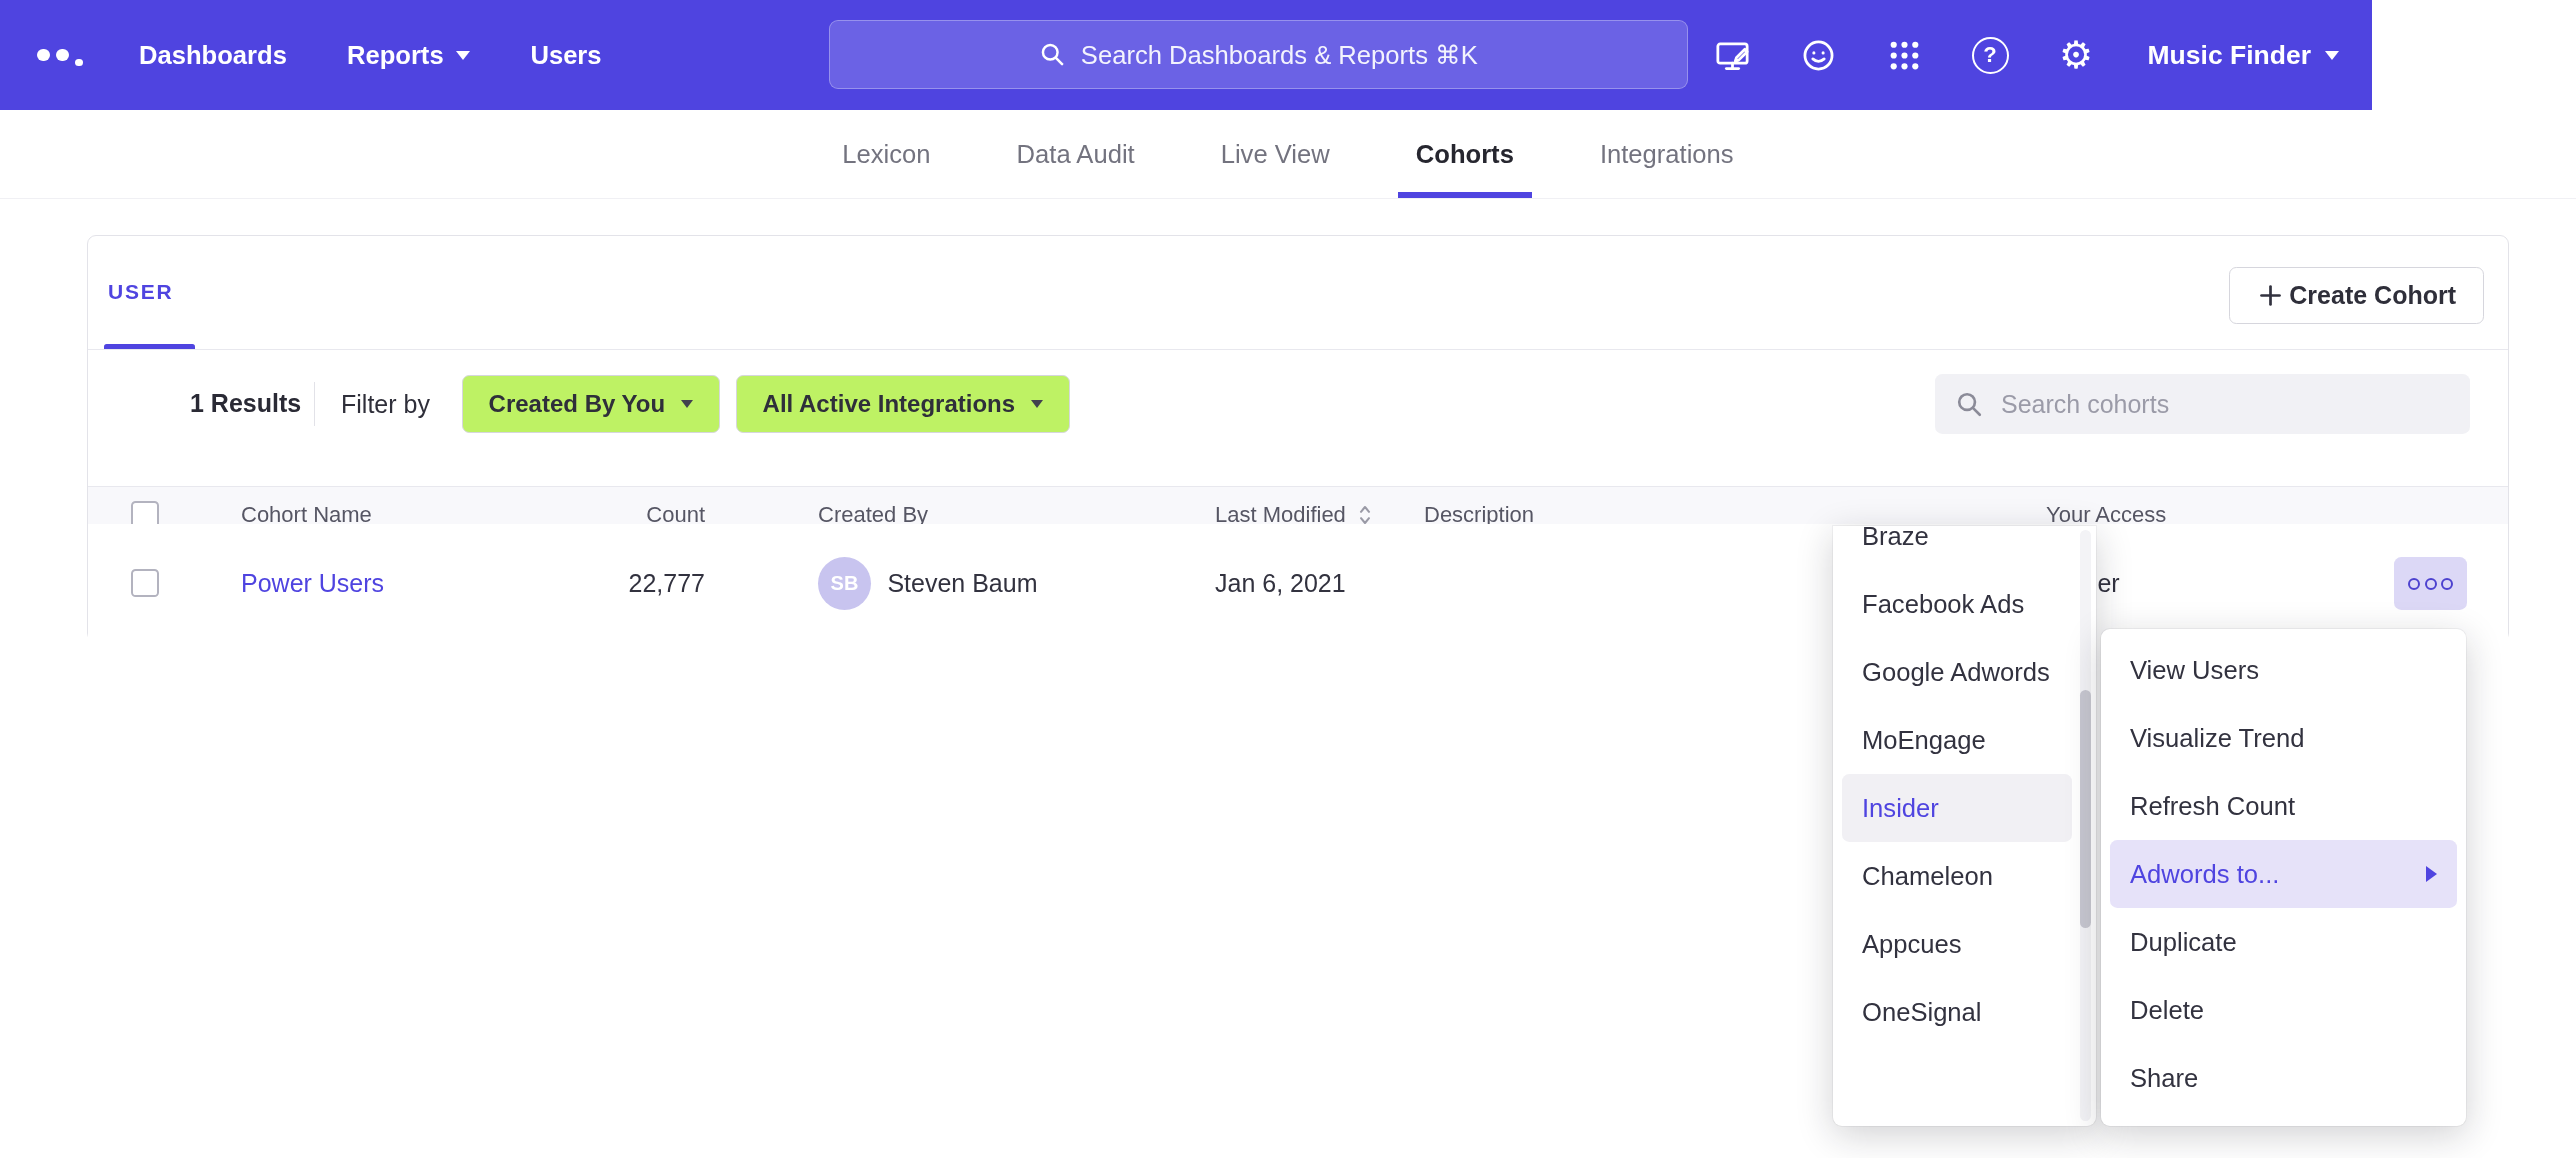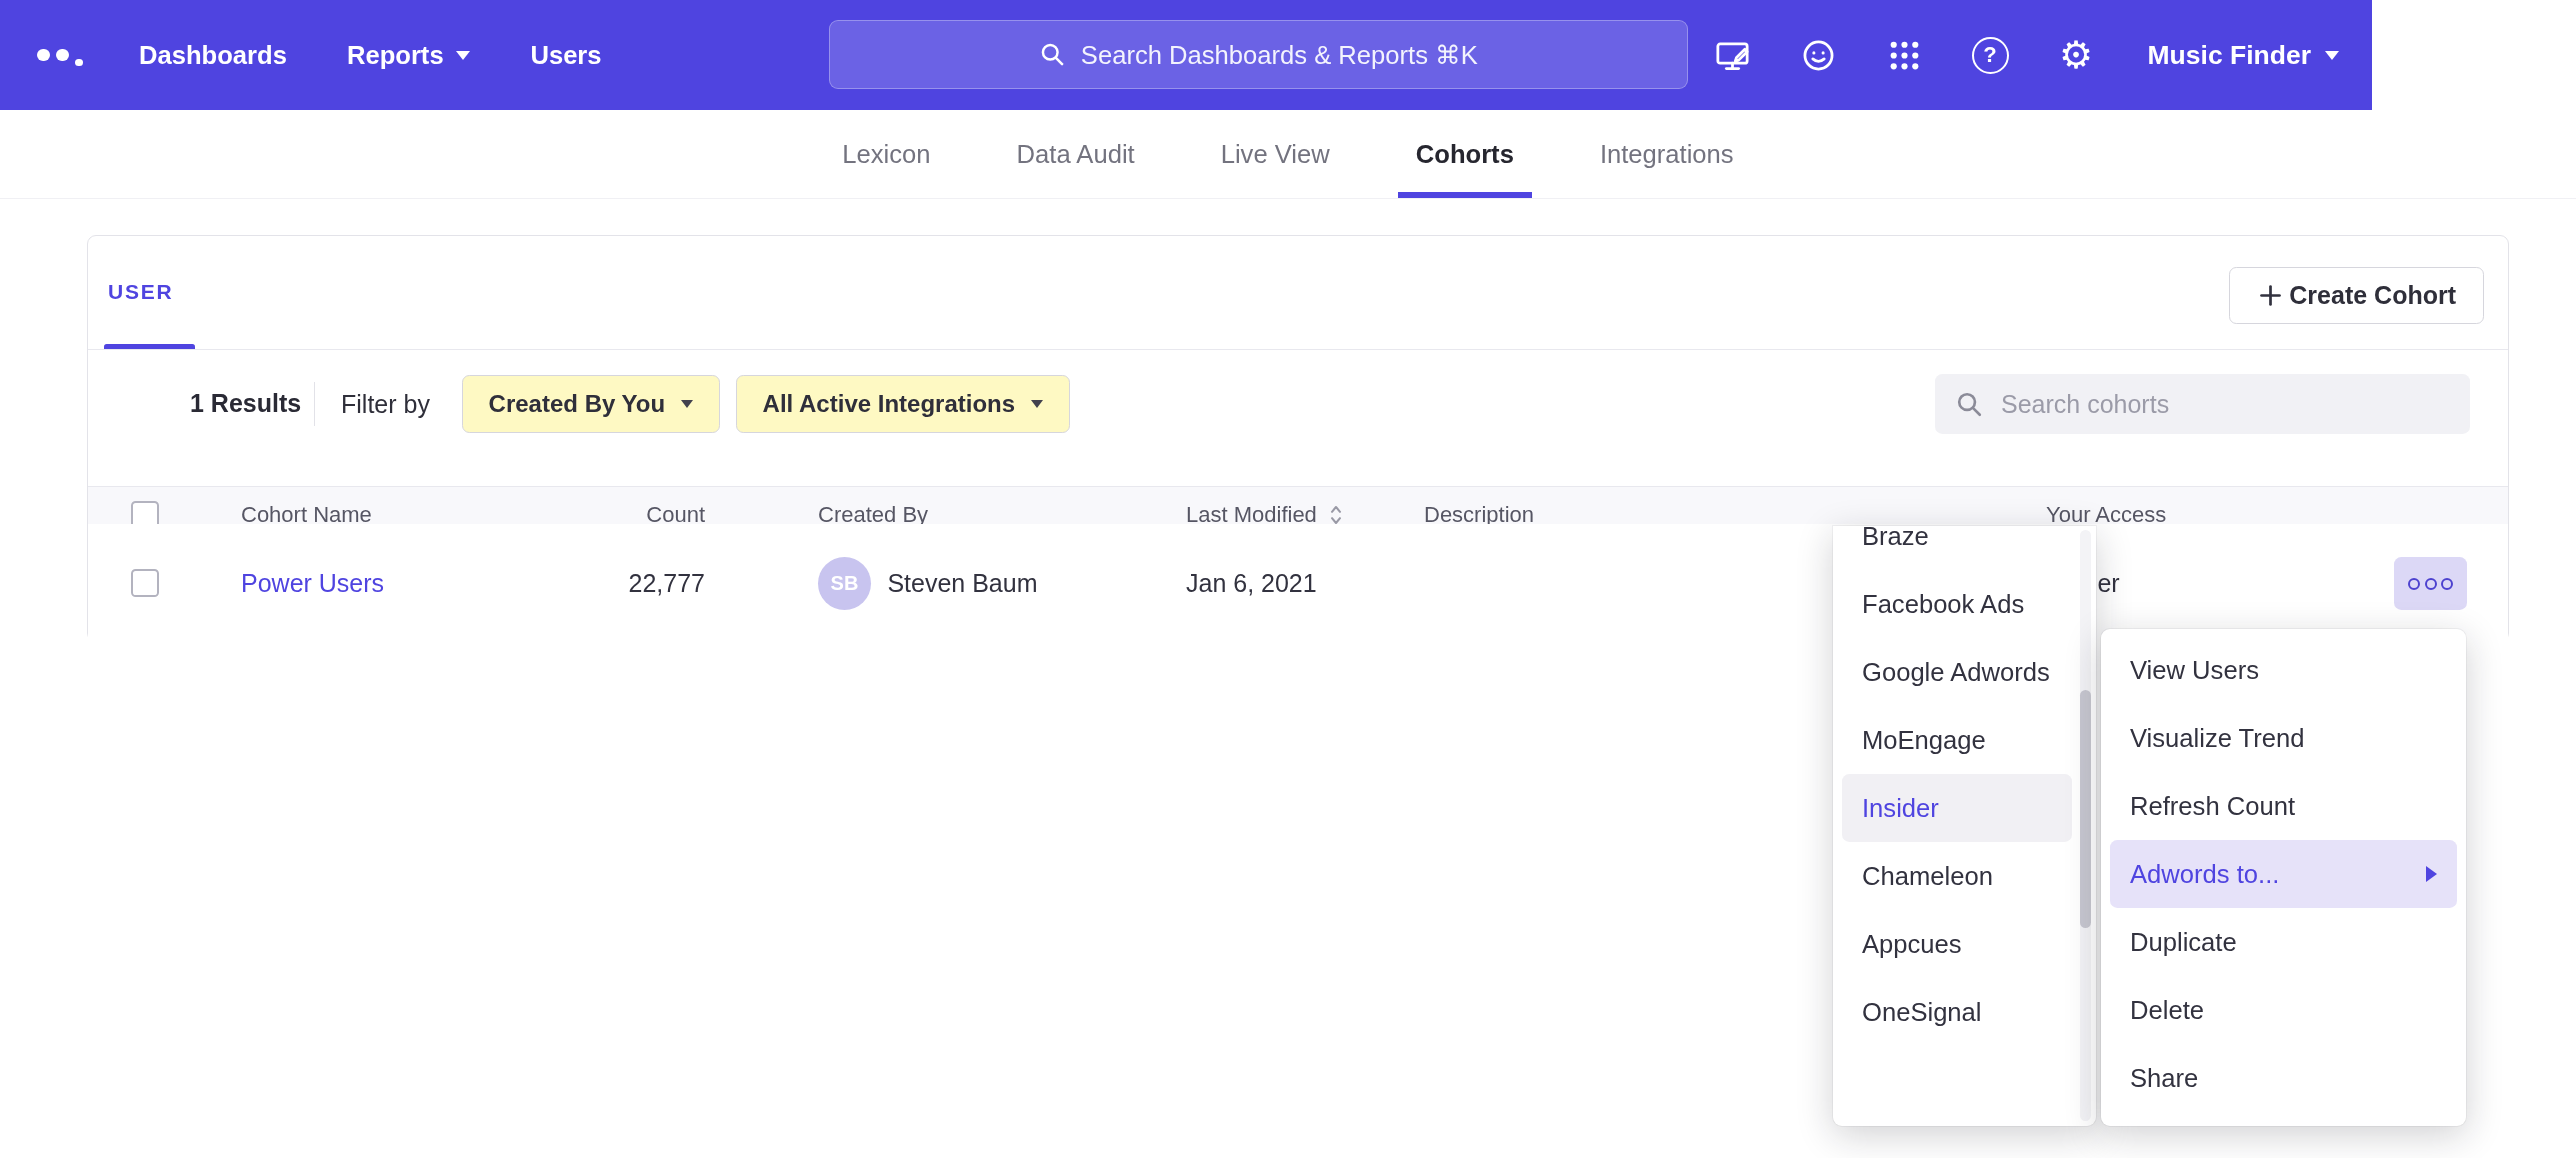--- a/index.html
+++ b/index.html
@@ -34,36 +34,36 @@
   .user-tab { position:absolute; left:20px; top:44px; font-size:21px; font-weight:700; letter-spacing:1.8px; color:#4f44e0; cursor:pointer; }
   .user-underline { position:absolute; left:16.4px; top:108px; width:91px; height:5.5px; background:#4f44e0; border-radius:2.7px 2.7px 0 0; }
   .card-divider { position:absolute; left:0; right:0; top:113px; height:0.9px; background:#e8e8ee; }
   .create-btn { position:absolute; right:24px; top:31px; height:57px; padding:0 27px; border:1.8px solid #d6d6dd; border-radius:7.3px; background:#ffffff; display:flex; align-items:center; gap:5px; cursor:pointer; }
   .create-btn .plus { color:#32323f; }
   .create-btn .lbl { font-size:25px; font-weight:600; color:#2f2f3a; }
 
   .results-count { position:absolute; left:102px; top:153px; font-size:25px; font-weight:700; color:#2a2a35; }
   .v-divider { position:absolute; left:226px; top:146px; width:0.9px; height:44px; background:#e2e2e8; }
   .filter-by { position:absolute; left:253px; top:154px; font-size:25px; color:#2f2f3a; }
-  .filter-btn { position:absolute; top:139px; height:58px; padding:0 25.6px; border:1.8px solid #d6d6dd; border-radius:7.3px; background:#fef9c3; display:inline-flex; align-items:center; gap:16.4px; font-size:24px; font-weight:600; color:#2f2f3a; cursor:pointer; white-space:nowrap; }
+  .filter-btn { position:absolute; top:139px; height:58px; padding:0 25.6px; border:1.8px solid #d6d6dd; border-radius:7.3px; background:#bef264; display:inline-flex; align-items:center; gap:16.4px; font-size:24px; font-weight:600; color:#2f2f3a; cursor:pointer; white-space:nowrap; }
   .filter-btn .caret-down { border-top-color:#42424e; border-left-width:6.4px; border-right-width:6.4px; border-top-width:8.2px; }
   .fbtn1 { left:374px; }
   .fbtn2 { left:648px; }
   .cohort-search { position:absolute; right:38px; top:138px; width:535px; height:60px; background:#f1f1f5; border-radius:7.3px; }
   .cohort-search .mag { position:absolute; left:20px; top:15.5px; color:#8b8b98; }
   .cohort-search input { position:absolute; left:66px; top:0; width:457px; height:60px; border:0; background:transparent; outline:none; font-family:"Liberation Sans", sans-serif; font-size:25px; color:#3a3a45; }
   .cohort-search input::placeholder { color:#9b9ba8; }
 
   
   .thead { position:absolute; left:0; right:0; top:230px; height:58px; background:#f8f8fb; border-top:0.9px solid #e8e8ee; border-bottom:0.9px solid #e8e8ee; font-size:22px; color:#565664; font-weight:500;margin-top:20px; }
   .thead .cell, .trow .cell { position:absolute; top:0; display:flex; align-items:center; height:100%; white-space:nowrap; }
   .c-name { left:153px; }
   .c-count { left:498px; width:119px; justify-content:flex-end; }
   .c-created { left:730px; }
-  .c-modified { left:1098px; gap:9px; }
+  .c-modified { left:1127px; gap:9px; }
   .c-desc { left:1336px; }
   .c-access { left:1958px; }
   .checkbox { position:absolute; left:43px; width:28px; height:28px; border:2.7px solid #b3b3bf; border-radius:4.6px; background:#ffffff; cursor:pointer; }
   .thead .checkbox { top:13.7px; }
   .trow { position:absolute; left:0; right:0; top:288px; height:119px; background:#ffffff; font-size:25px; color:#32323f; }
   .trow .checkbox { top:45px; }
   .cohort-link { color:#4f44e0; font-weight:500; cursor:pointer; }
   .avatar { width:53px; height:53px; border-radius:50%; background:#c8c4ef; color:#ffffff; font-size:20px; font-weight:700; display:flex; align-items:center; justify-content:center; margin-right:16.4px; }
   .more-btn { position:absolute; left:2306px; top:33px; width:73px; height:53px; background:#dcd8f6; border-radius:7.3px; display:flex; align-items:center; justify-content:center; gap:4.6px; cursor:pointer; }
   .more-btn .ring { width:12px; height:12px; border:2.7px solid #4d42cf; border-radius:50%; }

